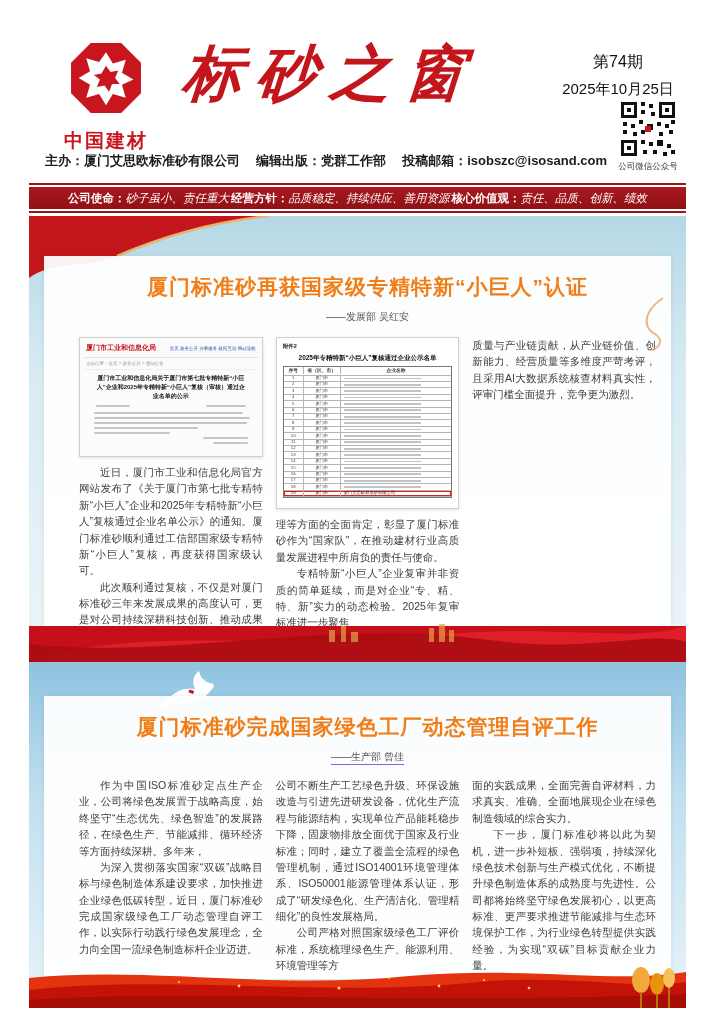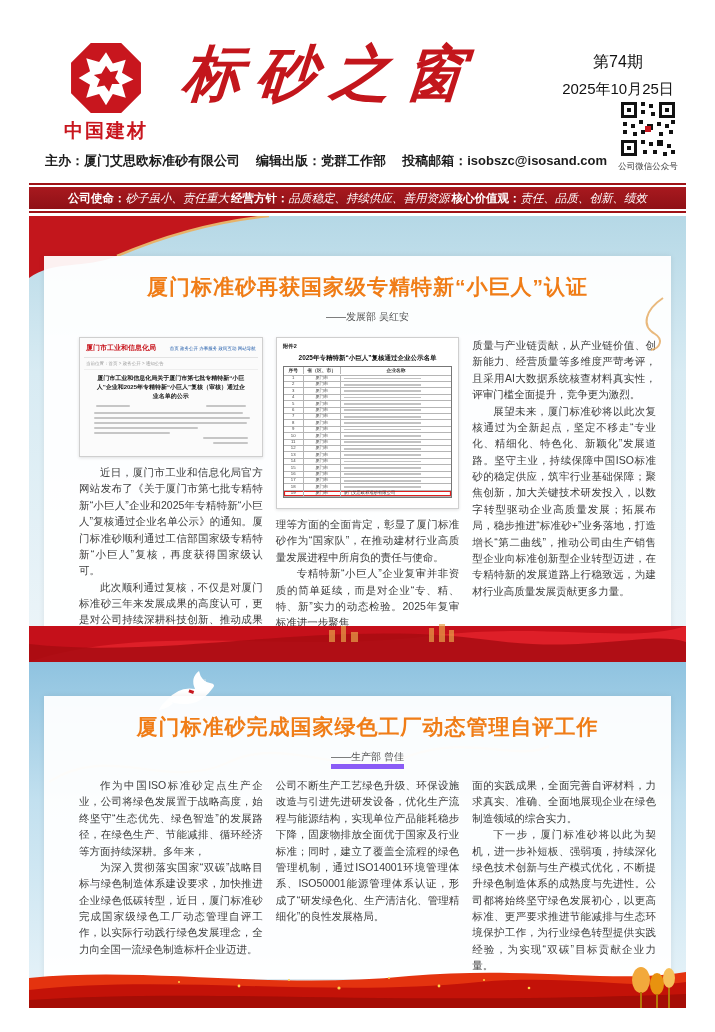--- a/index.html
+++ b/index.html
@@ -3,21 +3,21 @@
 <meta charset="utf-8">
 <style>
   * { margin:0; padding:0; box-sizing:border-box; }
   body { background:#ffffff; font-family:"Liberation Sans", sans-serif; }
   .page { position:relative; width:715px; height:1032px; background:#fff; overflow:hidden; }
 
   
   .header { position:relative; height:183px; background:#fff; }
   .logo-wrap { position:absolute; left:58px; top:40px; width:96px; text-align:center; }
   .logo-svg { width:76px; height:76px; display:block; margin:0 auto; }
-  .logo-text { font-size:19px; font-weight:bold; color:#c8161e; letter-spacing:2px; margin-top:2px; }
+  .logo-text { font-size:19px; font-weight:bold; color:#c8161e; letter-spacing:2px; margin-top:12px; }
   .masthead-title { position:absolute; left:158px; top:34px; width:345px; text-align:center;
     font-family:"DejaVu Serif", serif; font-weight:bold; font-style:italic;
     font-size:60px; color:#c3161c; letter-spacing:14px; transform:skewX(-4deg); white-space:nowrap; }
   .issue-block { position:absolute; left:548px; top:52px; width:140px; text-align:center; color:#111; }
   .issue-no { font-size:16px; margin-bottom:7px; }
   .issue-date { font-size:15px; }
   .qr-wrap { position:absolute; left:612px; top:100px; width:72px; text-align:center; }
   .qr-svg { width:58px; height:58px; display:block; margin:0 auto; }
   .qr-caption { font-size:8.5px; color:#333; margin-top:3px; white-space:nowrap; }
   .info-rows { position:absolute; left:45px; top:152px; width:562px; }
@@ -34,21 +34,21 @@
   
   .sec { position:relative; margin:0 29px; width:657px; overflow:hidden; }
   .sec1 { margin-top:3px; height:446px; background:linear-gradient(180deg,#b5d8e6 0%,#d8ebf3 35%,#edf5f9 100%); }
   .sec2 { height:346px; background:linear-gradient(180deg,#8fc3e0 0%,#c2e0ef 40%,#e9f4f9 100%); }
   .panel { position:absolute; left:15px; width:627px; background:rgba(255,255,255,0.94);
     box-shadow:0 0 6px rgba(0,0,0,0.08); overflow:hidden;padding-left:20px; }
   .panel1 { top:40px; height:382px; }
   .panel2 { top:34px; height:283px; }
   .art-title { margin-top:17px; text-align:center; font-size:21px; font-weight:bold; color:#f07d17; letter-spacing:1px; }
   .art-byline { margin-top:9px; text-align:center; font-size:10px; color:#555; }
-  .byline-underline { border-bottom:5px solid #8b5cf6; padding-bottom:2px; }
+  .byline-underline { border-bottom:1px solid #8b5cf6; padding-bottom:2px; }
   .cols { display:flex; gap:13px; padding:0 15px; margin-top:13px; }
   .col { flex:1; min-width:0; font-size:10.5px; line-height:1.56; color:#3c3c3c; text-align:justify; }
   .p { text-indent:2em; }
   .cont { text-indent:0; }
   .col p + p { margin-top:0; }
 
   
   .imgcard { background:#fff; border:1px solid #cfcfcf; box-shadow:0 1px 3px rgba(0,0,0,.12); margin-bottom:7px; overflow:hidden; }
   .web-shot { height:120px; padding:3px 4px; background:#fbfbfb; }
   .web-top { display:flex; justify-content:space-between; align-items:center; border-bottom:1px solid #e3e3e3; padding:2px 2px 3px; }
@@ -350,21 +350,20 @@
                   </div>
                 </div>
             </div>
           </div>
           <p class="cont">理等方面的全面肯定，彰显了厦门标准砂作为“国家队”，在推动建材行业高质量发展进程中所肩负的责任与使命。</p>
           <p class="p">专精特新“小巨人”企业复审并非资质的简单延续，而是对企业“专、精、特、新”实力的动态检验。2025年复审标准进一步聚焦</p>
         </div>
 
         <div class="col">
           <p class="cont">质量与产业链贡献，从产业链价值、创新能力、经营质量等多维度严苛考评，且采用AI大数据系统核查材料真实性，评审门槛全面提升，竞争更为激烈。</p>
-          <p class="p">展望未来，厦门标准砂将以此次复核通过为全新起点，坚定不移走“专业化、精细化、特色化、新颖化”发展道路。坚守主业，持续保障中国ISO标准砂的稳定供应，筑牢行业基础保障；聚焦创新，加大关键技术研发投入，以数字转型驱动企业高质量发展；拓展布局，稳步推进“标准砂+”业务落地，打造增长“第二曲线”，推动公司由生产销售型企业向标准创新型企业转型迈进，在专精特新的发展道路上行稳致远，为建材行业高质量发展贡献更多力量。</p>
         </div>
       </div>
     </div>
 
     <svg class="silk-band" viewBox="0 0 657 46" preserveAspectRatio="none">
       <rect x="0" y="10" width="657" height="36" fill="#c5101a"></rect>
       <path d="M0,46 C120,6 260,38 400,20 C520,6 600,28 657,10 L657,46 Z" fill="#de1f28"></path>
       <path d="M0,28 C140,44 300,2 460,24 C560,38 620,14 657,26 L657,46 L0,46 Z" fill="#a80c12" opacity=".85"></path>
       <g fill="#e8a24a" opacity=".7">
         <rect x="300" y="14" width="6" height="12"></rect>
@@ -392,20 +391,21 @@
       <div class="art-title">厦门标准砂完成国家绿色工厂动态管理自评工作</div>
       <div class="art-byline"><span class="byline-underline">——生产部 曾佳</span></div>
 
       <div class="cols">
         <div class="col">
           <p class="p">作为中国ISO标准砂定点生产企业，公司将绿色发展置于战略高度，始终坚守“生态优先、绿色智造”的发展路径，在绿色生产、节能减排、循环经济等方面持续深耕。多年来，</p>
           <p class="p">为深入贯彻落实国家“双碳”战略目标与绿色制造体系建设要求，加快推进企业绿色低碳转型，近日，厦门标准砂完成国家级绿色工厂动态管理自评工作，以实际行动践行绿色发展理念，全力向全国一流绿色制造标杆企业迈进。</p>
         </div>
         <div class="col">
           <p class="cont">公司不断生产工艺绿色升级、环保设施改造与引进先进研发设备，优化生产流程与能源结构，实现单位产品能耗稳步下降，固废物排放全面优于国家及行业标准；同时，建立了覆盖全流程的绿色管理机制，通过ISO14001环境管理体系、ISO50001能源管理体系认证，形成了“研发绿色化、生产清洁化、管理精细化”的良性发展格局。</p>
+          <p class="p">公司严格对照国家级绿色工厂评价标准，系统梳理绿色生产、能源利用、环境管理等方</p>
         </div>
         <div class="col">
           <p class="cont">面的实践成果，全面完善自评材料，力求真实、准确、全面地展现企业在绿色制造领域的综合实力。</p>
           <p class="p">下一步，厦门标准砂将以此为契机，进一步补短板、强弱项，持续深化绿色技术创新与生产模式优化，不断提升绿色制造体系的成熟度与先进性。公司都将始终坚守绿色发展初心，以更高标准、更严要求推进节能减排与生态环境保护工作，为行业绿色转型提供实践经验，为实现“双碳”目标贡献企业力量。</p>
         </div>
       </div>
     </div>
 
     <svg class="bottom-band" viewBox="0 0 657 44" preserveAspectRatio="none">
       <path d="M0,14 C120,2 240,26 380,12 C500,2 590,20 657,8 L657,44 L0,44 Z" fill="#e4330f"></path>

